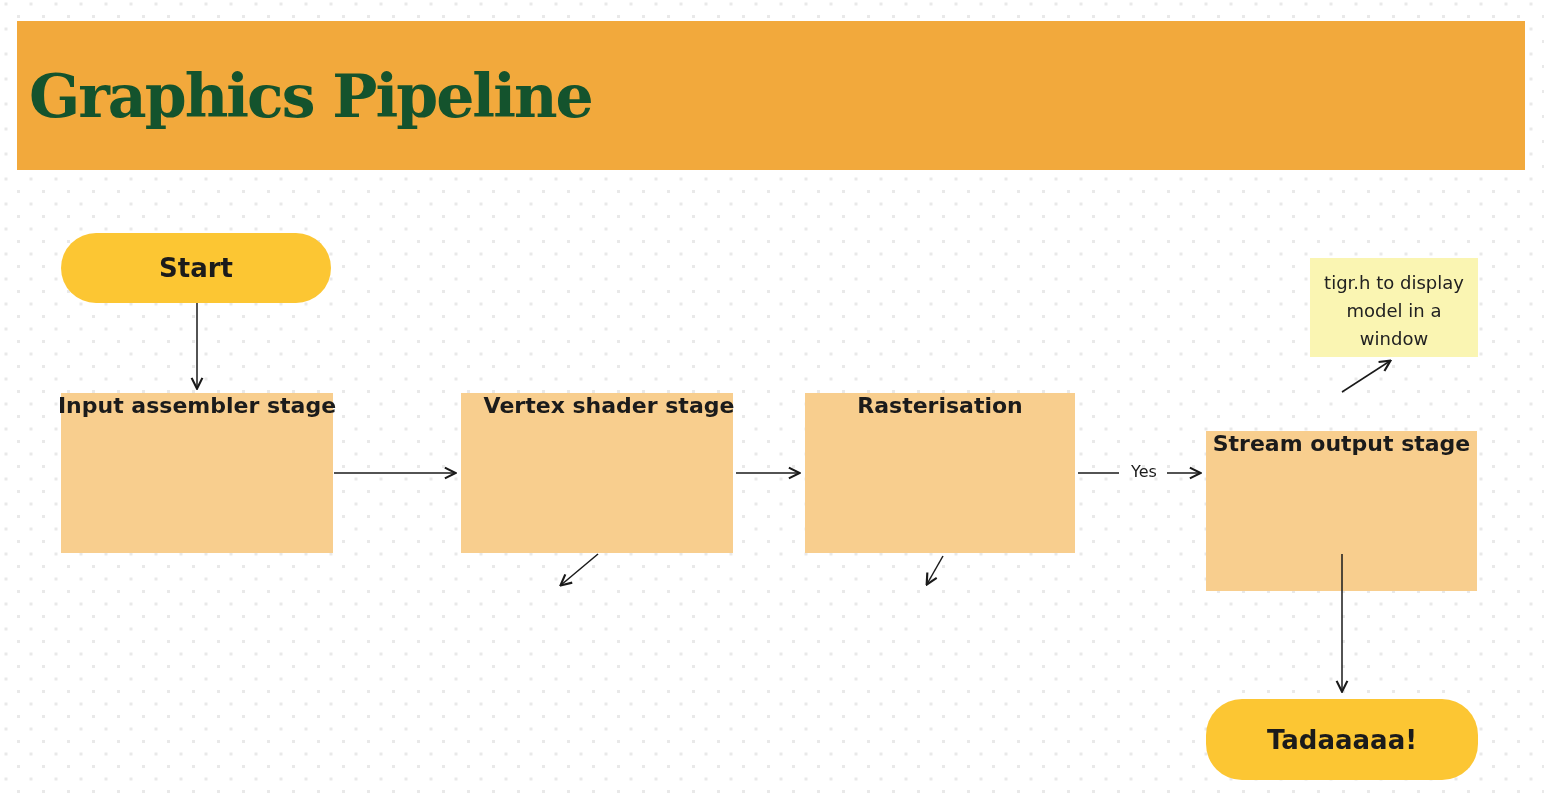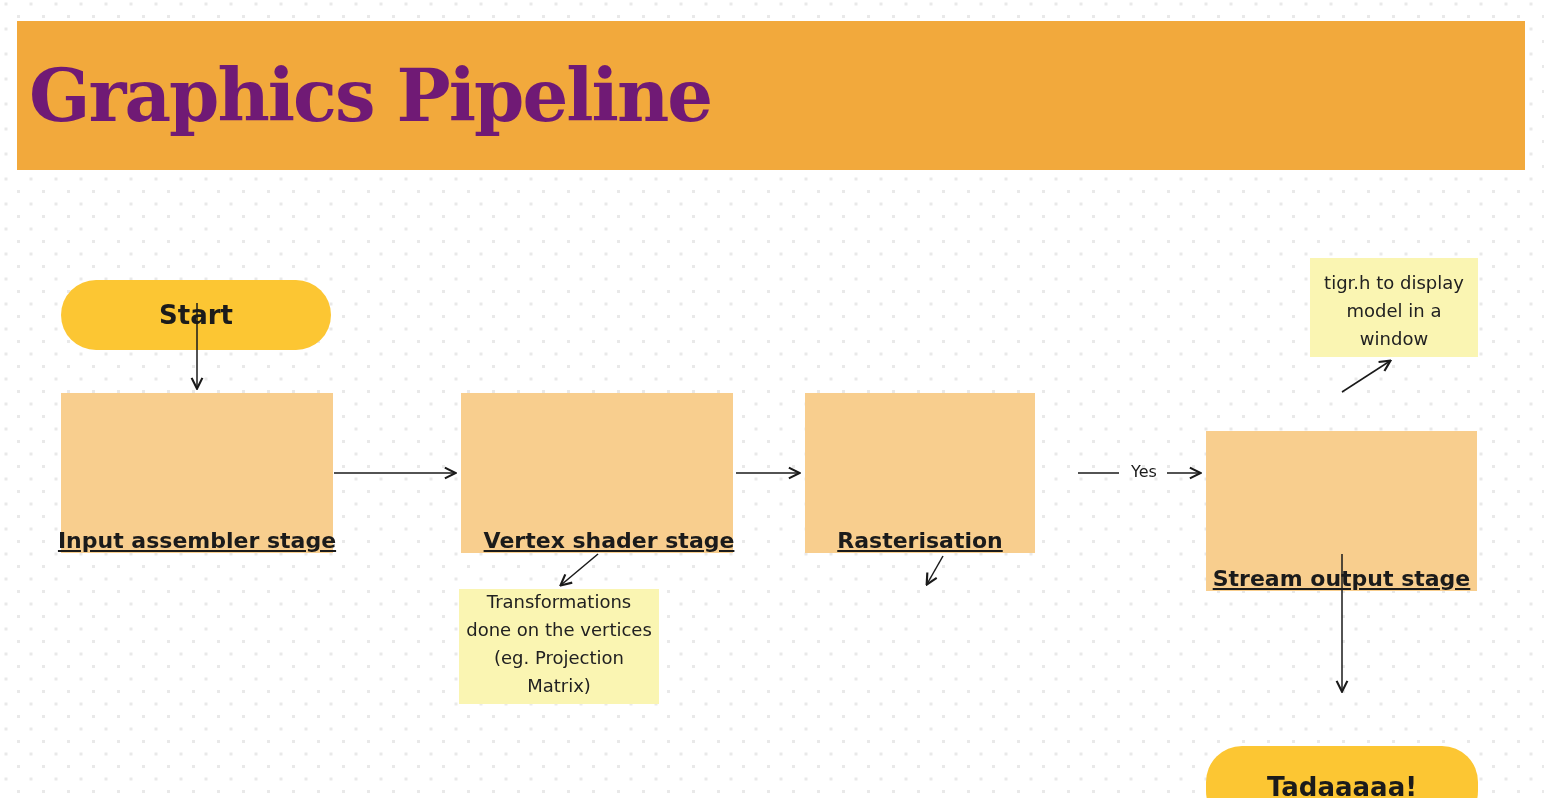--- a/index.html
+++ b/index.html
@@ -24,57 +24,55 @@
     position: absolute;
     left: 17px; top: 21px;
     width: 1508px; height: 149px;
     background: #F2A93C;
     display: flex;
     align-items: center;
   }
   .page-title {
     font-family: "DejaVu Serif", "Liberation Serif", serif;
     font-weight: 700;
-    font-size: 72px;
+    font-size: 60px;
     letter-spacing: -2px;
-    color: #701a75;
+    color: #14532d;
     padding-left: 12px;
     line-height: 1;
   }
   .terminal {
     position: absolute;
     background: #FCC633;
     border-radius: 36px;
     display: flex;
     align-items: center;
     justify-content: center;
     font-weight: 700;
     font-size: 26px;
     color: #1b1b1b;
-    margin-top: 47px;
   }
   .terminal.start { left: 61px; top: 233px; width: 270px; height: 70px; }
   .terminal.end   { left: 1206px; top: 699px; width: 272px; height: 81px; }
   .stage {
     position: absolute;
     top: 393px;
     height: 160px;
     background: #F8CE8E;
     display: flex;
-    align-items: flex-end;
+    align-items: flex-start;
     justify-content: center;
     font-weight: 700;
     font-size: 22px;
     color: #1b1b1b;
     white-space: nowrap;
-    text-decoration: underline;
   }
   .stage.s1 { left: 61px;   width: 272px; }
   .stage.s2 { left: 461px;  width: 272px; padding-left: 24px; }
-  .stage.s3 { left: 805px;  width: 230px; }
+  .stage.s3 { left: 805px;  width: 270px; }
   .stage.s4 { left: 1206px; width: 271px; margin-top: 38px; }
   .note {
     position: absolute;
     background: #FAF5B2;
     display: flex;
     align-items: flex-end;
     justify-content: center;
     text-align: center;
     font-size: 18px;
     line-height: 28px;
@@ -118,23 +116,20 @@
   <div class="stage s2">
     <span>Vertex shader stage</span>
   </div>
   <div class="stage s3">
     <span>Rasterisation</span>
   </div>
   <div class="stage s4">
     <span>Stream output stage</span>
   </div>
 
-  <div class="note n1">
-    <span>Transformations done on the vertices (eg. Projection Matrix)</span>
-  </div>
   <div class="note n3">
     <span>tigr.h to display model in a window</span>
   </div>
 
   <div class="edge-label">Yes</div>
 
   <div class="terminal end">
     <span>Tadaaaaa!</span>
   </div>
 

